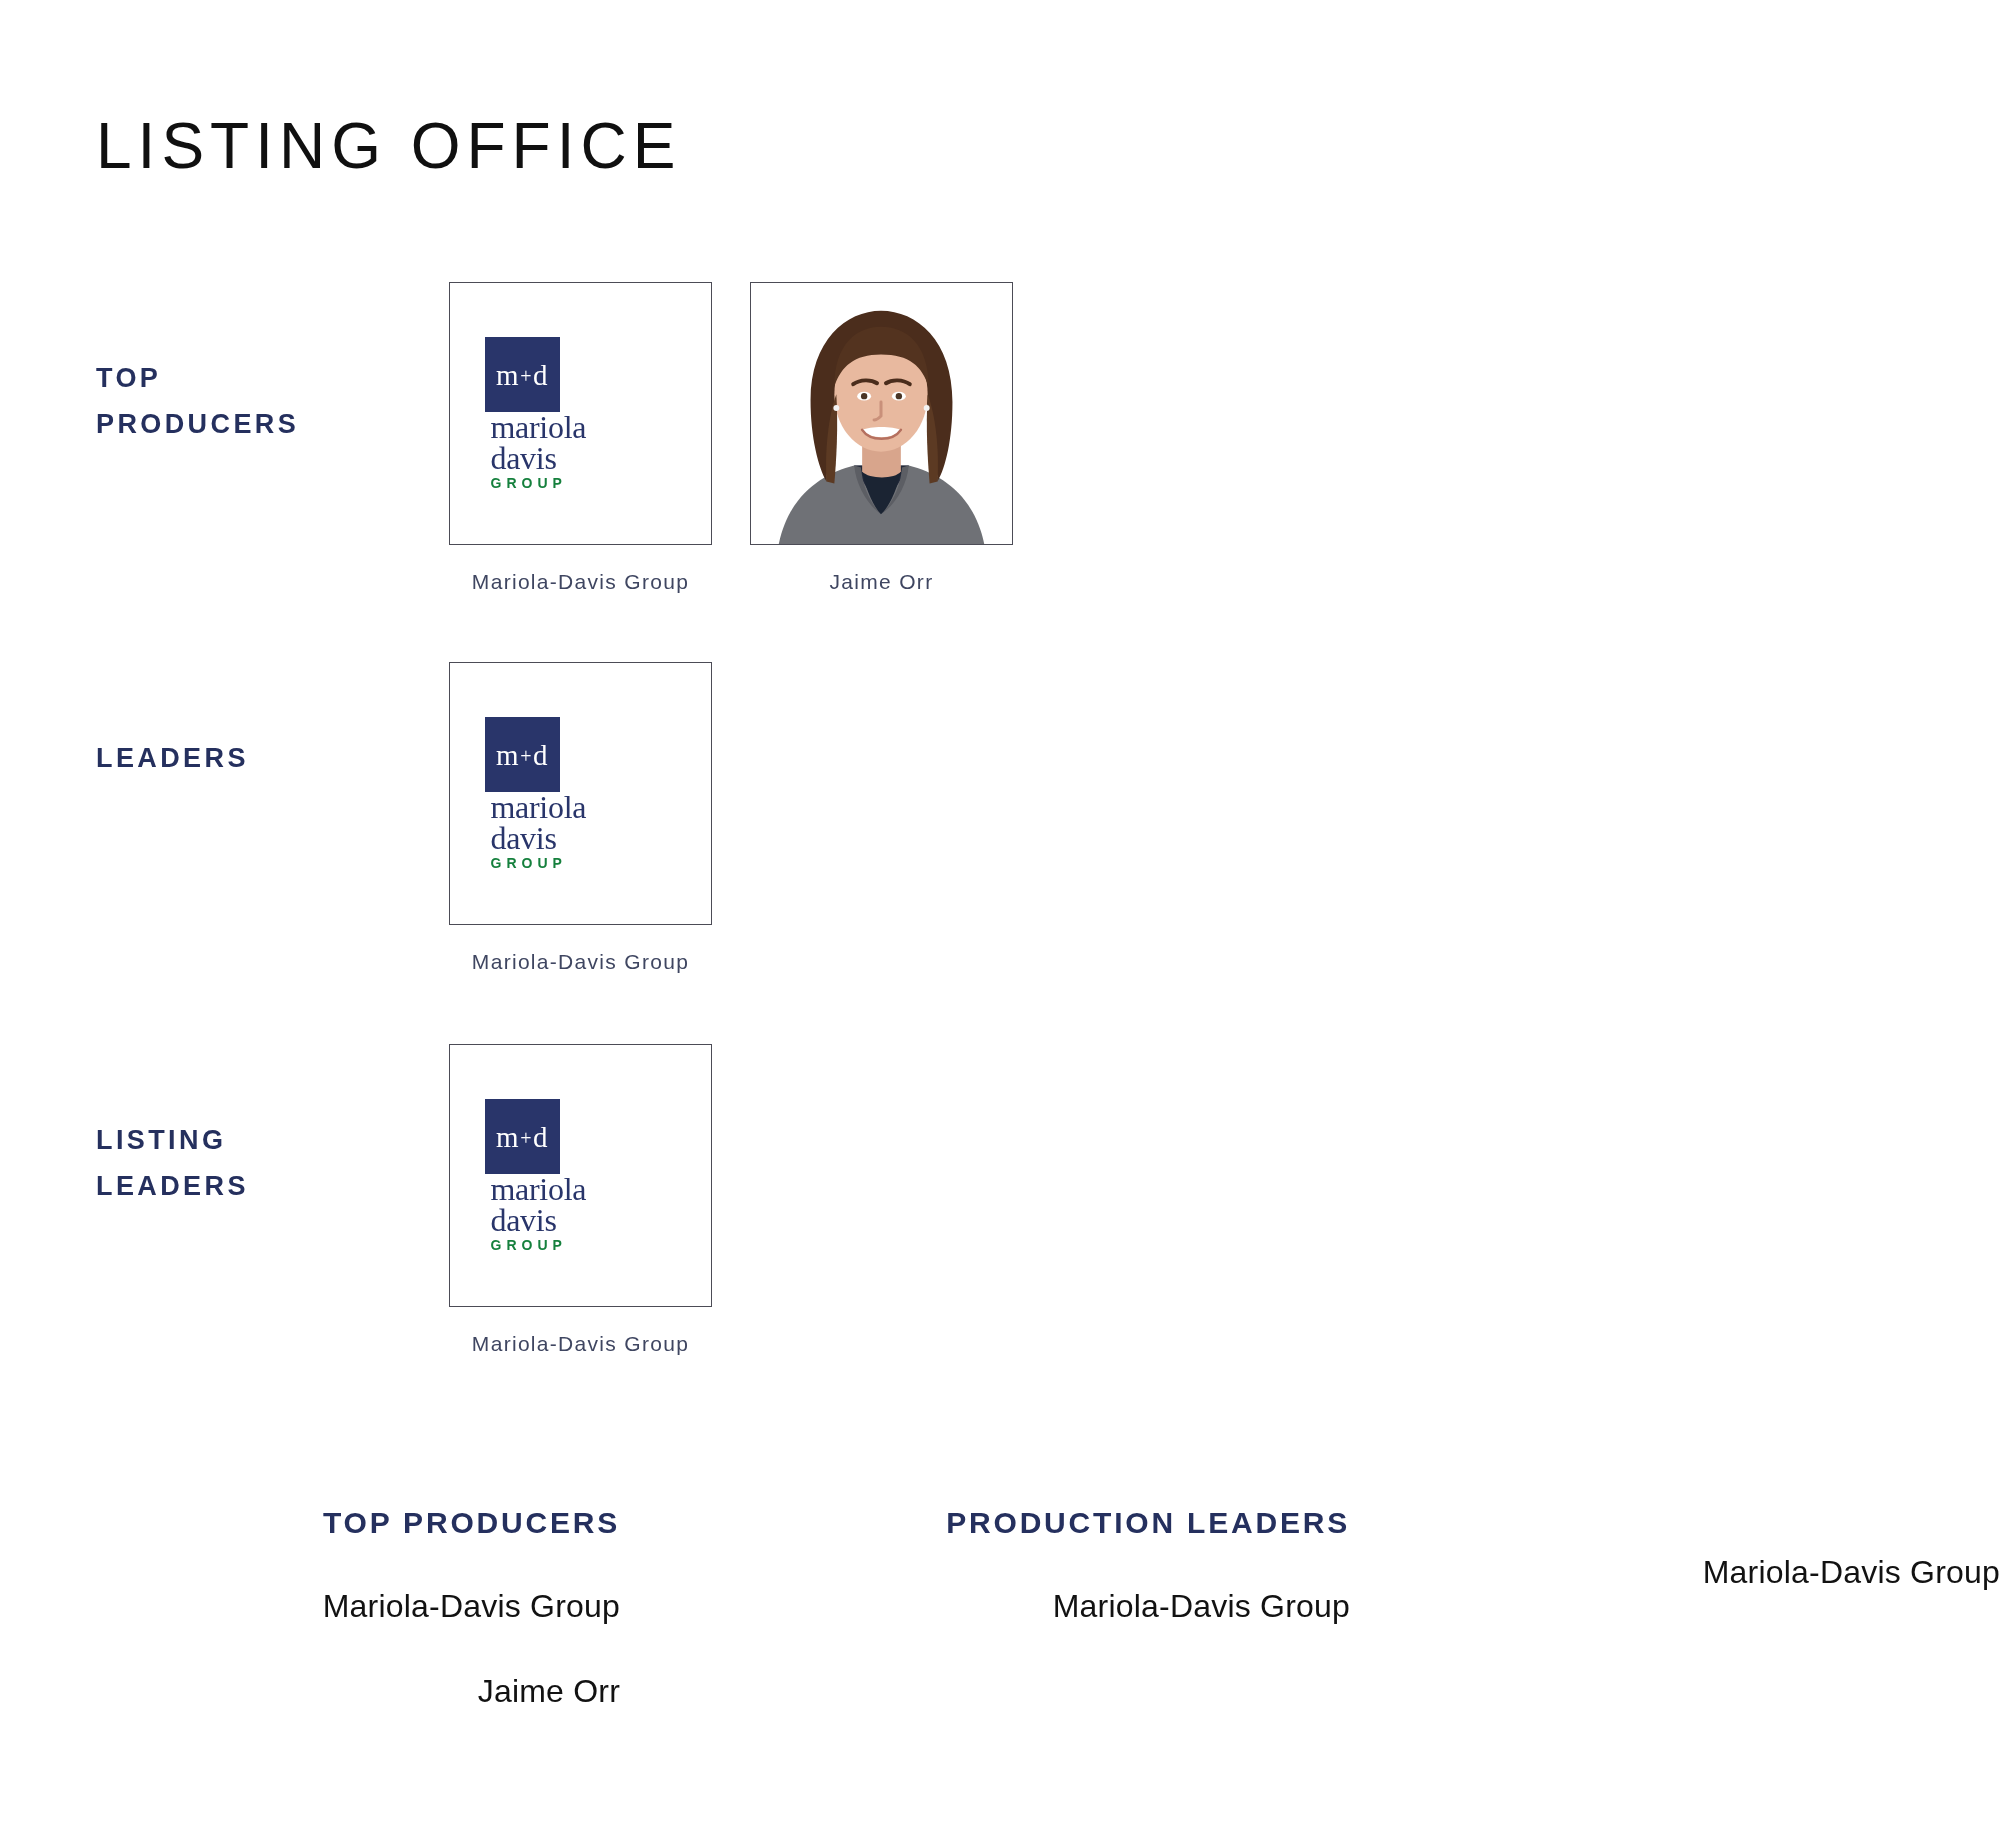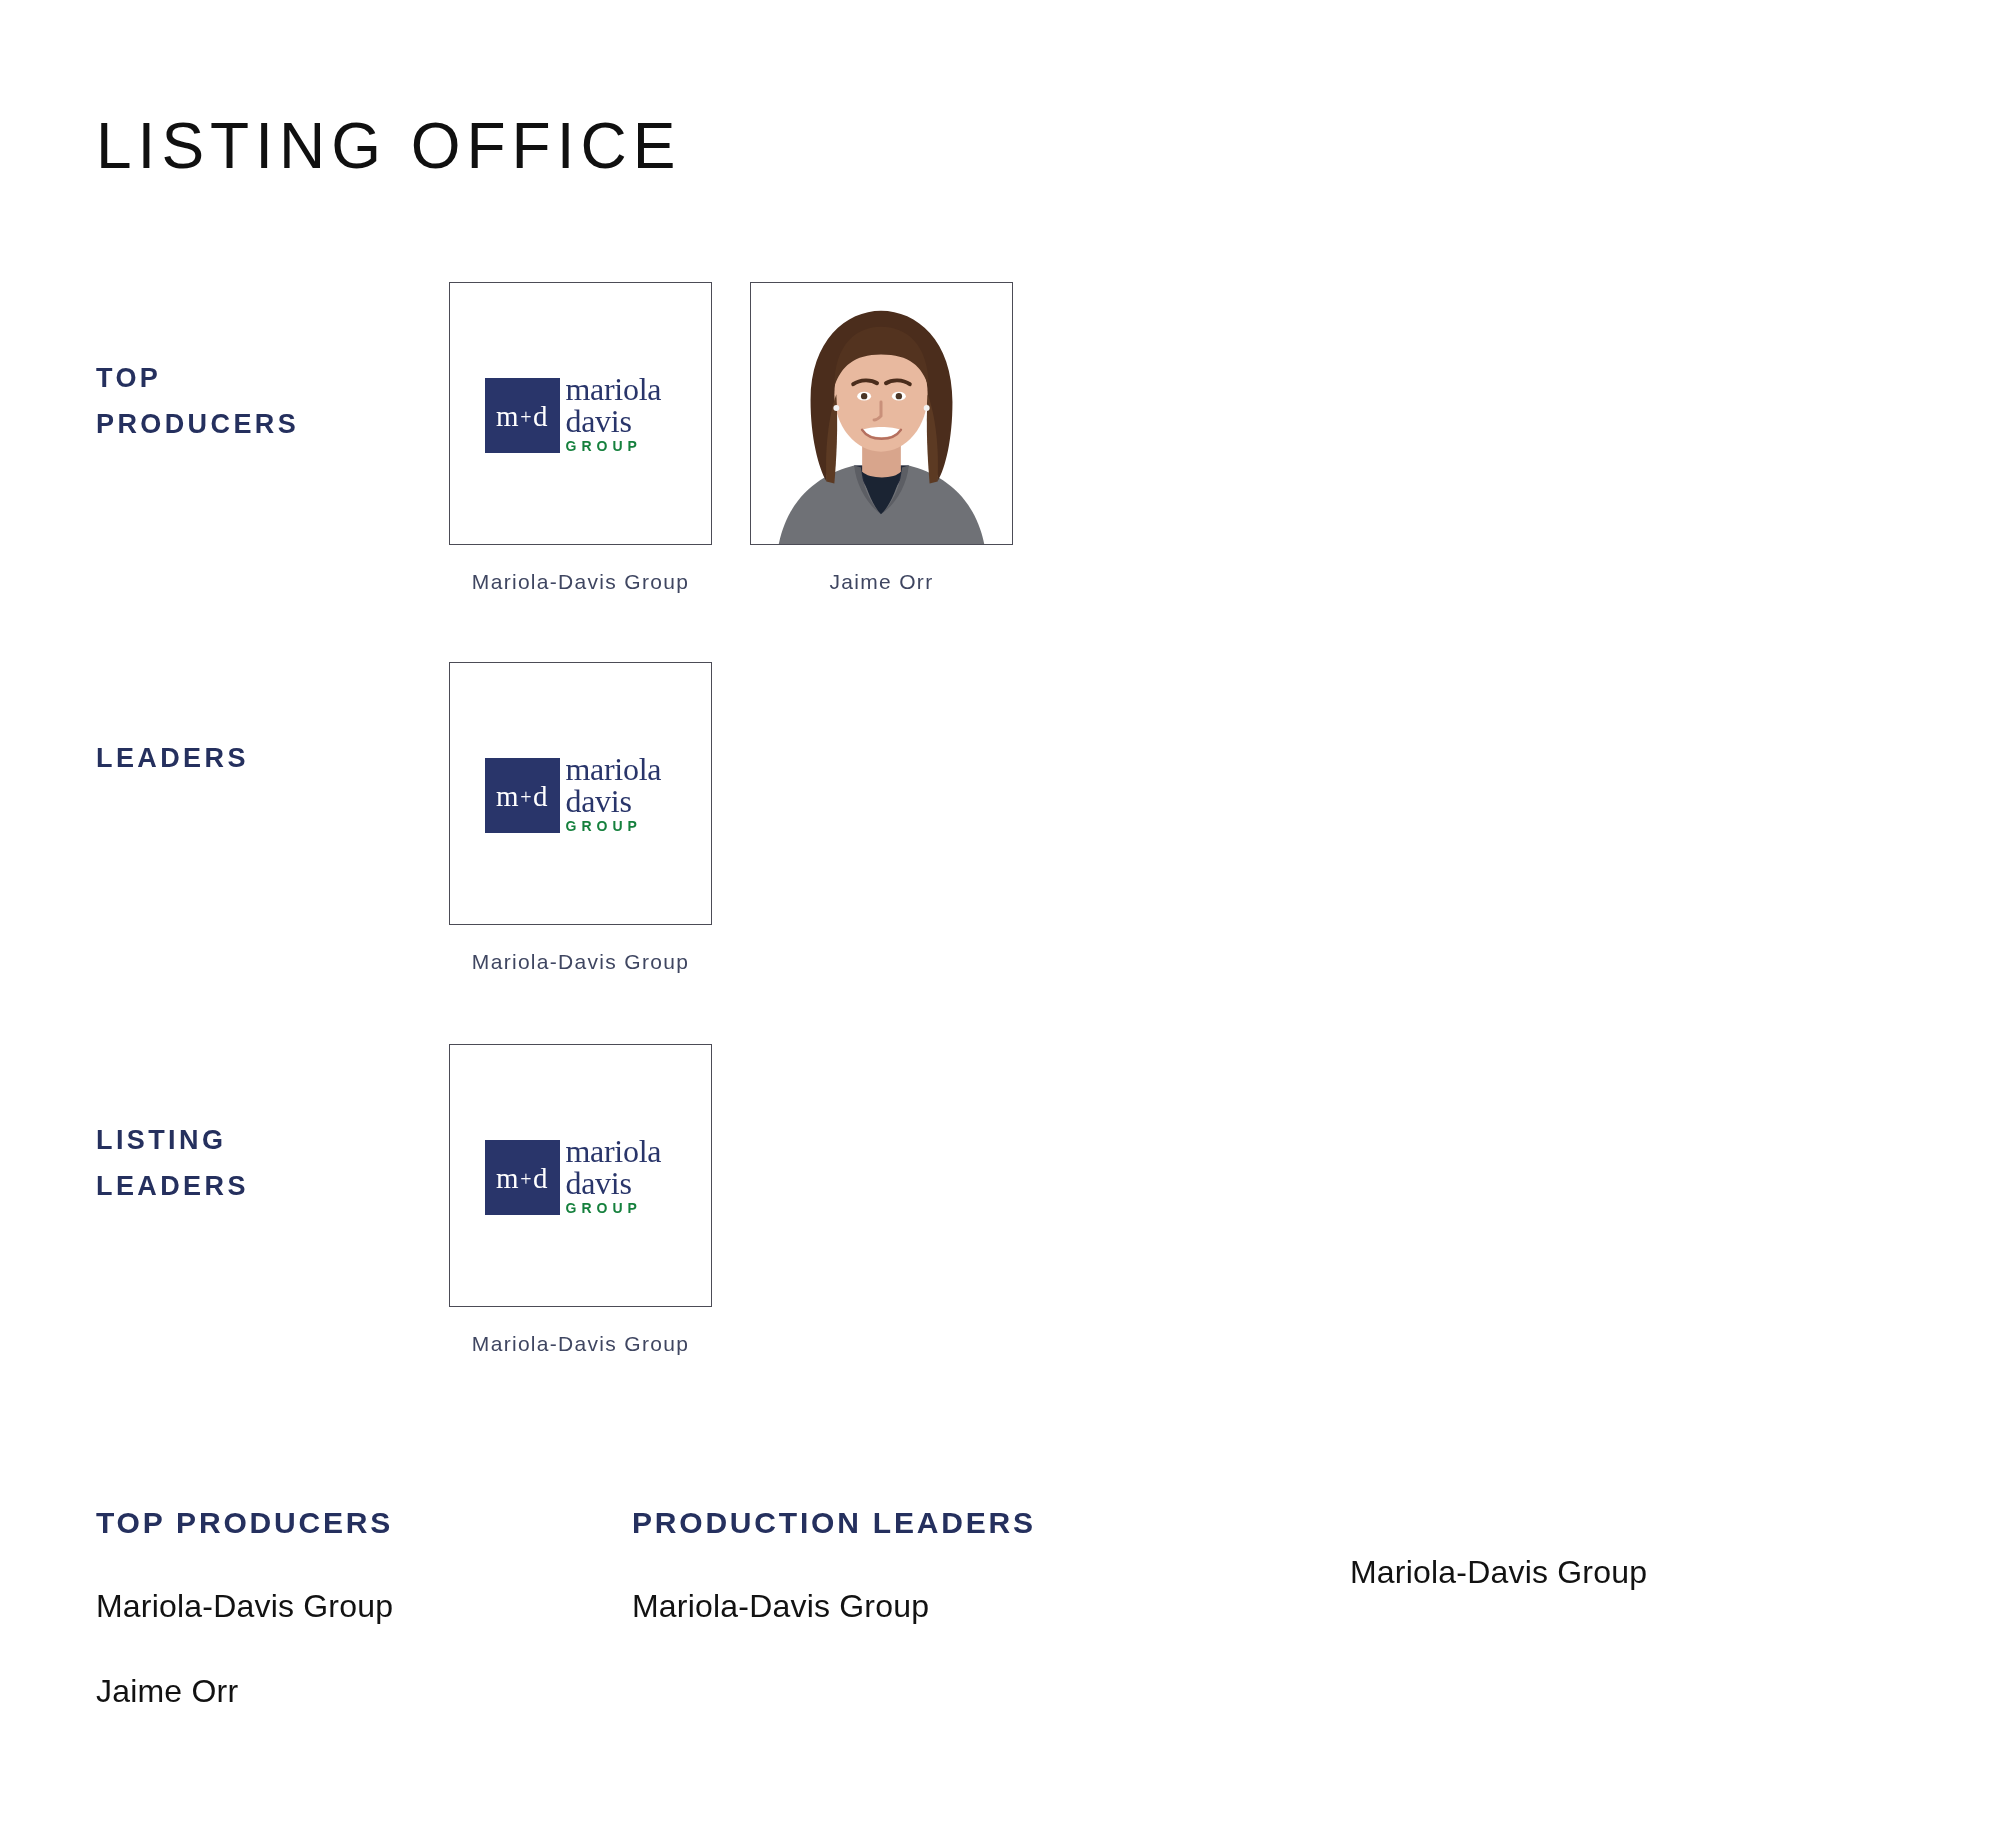--- a/index.html
+++ b/index.html
@@ -87,22 +87,22 @@
     font-size: 21px;
     font-weight: 300;
     letter-spacing: 1.3px;
     color: #3f4661;
     line-height: 1.42;
   }
 
   
   .md-logo {
     display: flex;
-    flex-direction: row;
-    align-items: flex-end;
+    flex-direction: column;
+    align-items: flex-start;
     width: 192px;
   }
   .md-mark {
     width: 75px;
     height: 75px;
     background: #29356a;
     flex: 0 0 75px;
     display: flex;
     align-items: center;
     justify-content: center;
@@ -156,20 +156,21 @@
   .summary {
     position: absolute;
     left: 0;
     top: 1506px;
     width: 2000px;
     display: flex;
     flex-direction: row;
   }
   .summary-col {
     box-sizing: border-box;
+    text-align: right;
   }
   .summary-col.c0 { width: 620px; padding-left: 96px; }
   .summary-col.c1 { width: 730px; padding-left: 12px; }
   .summary-col.c2 { width: 650px; padding-left: 0px; }
   .summary-heading {
     font-size: 30px;
     font-weight: 700;
     letter-spacing: 2.8px;
     color: #25305e;
     text-transform: uppercase;

